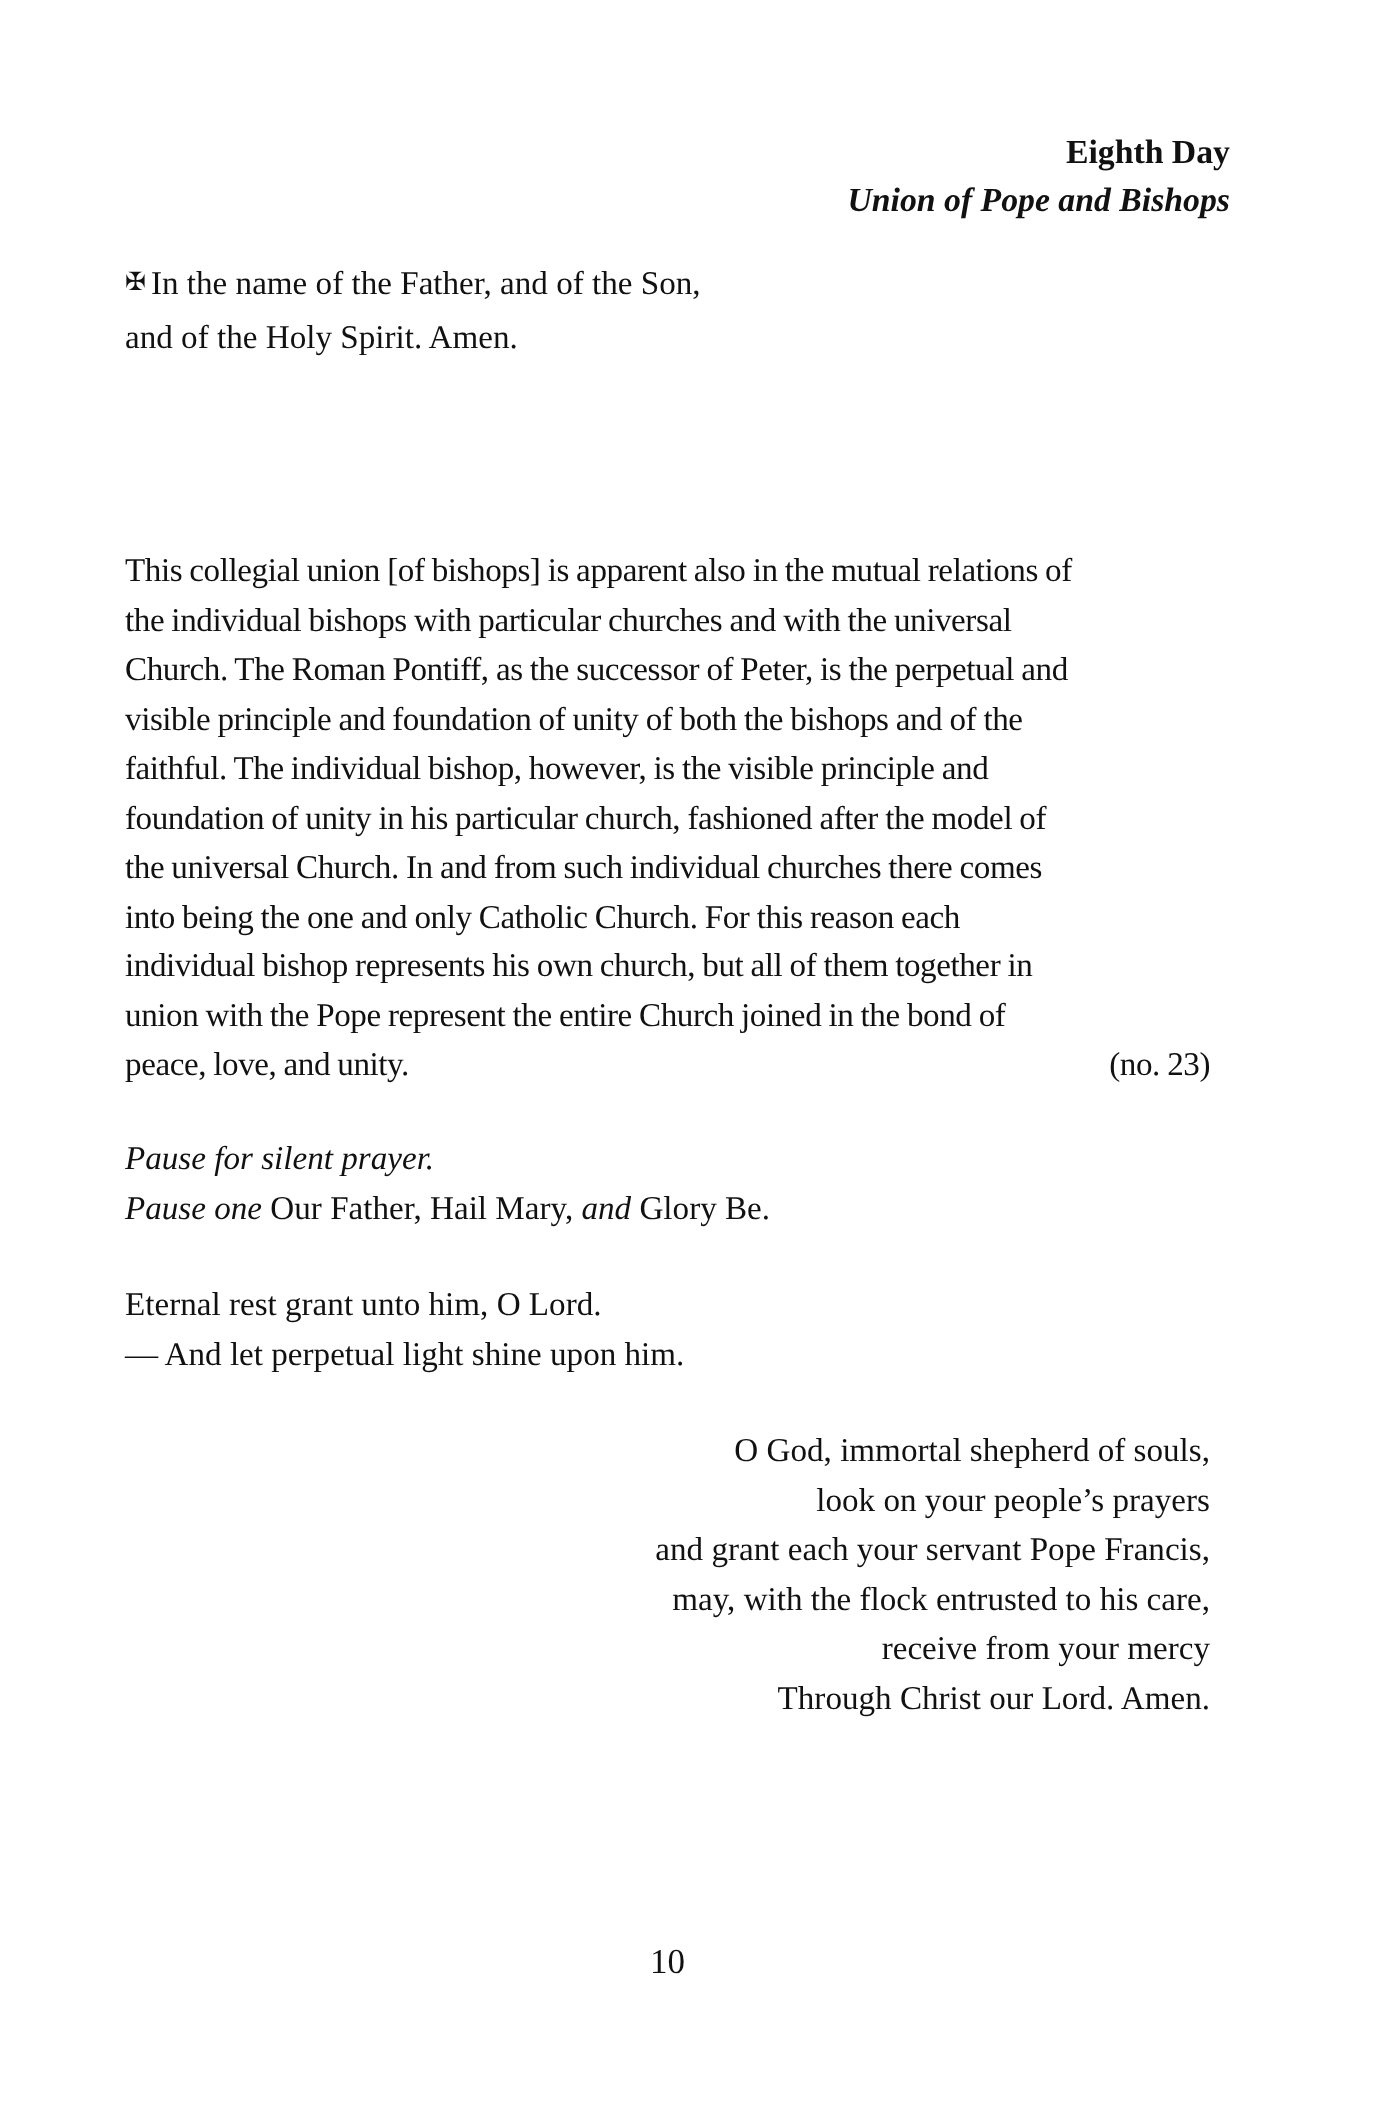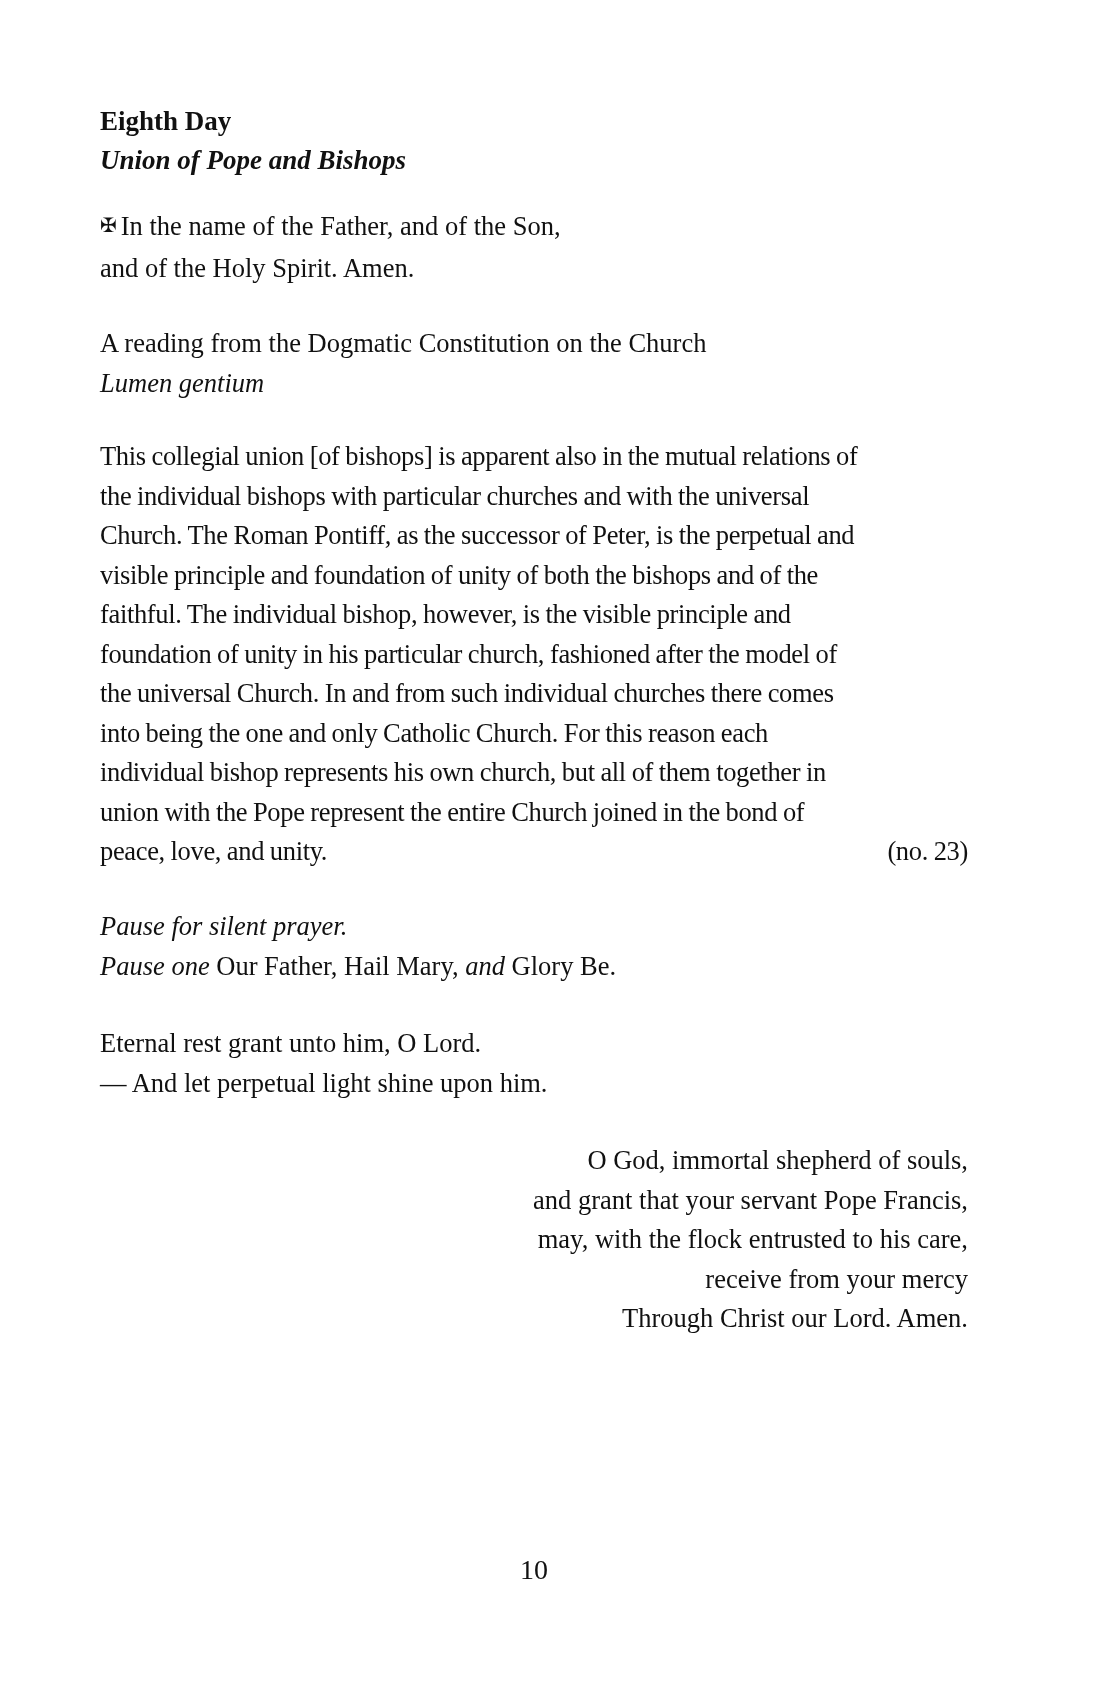--- a/index.html
+++ b/index.html
@@ -18,23 +18,23 @@
     .page {
       position: absolute;
       left: 100px;
       top: 0;
       width: 868px;
       height: 1700px;
     }
     .heading {
       position: absolute;
       top: 102px;
-      left: 0;
+      left: 16px;
       width: 868px;
-      text-align: left;
+      text-align: right;
       font-size: 27px;
       line-height: 39px;
     }
     .heading .title {
       font-weight: bold;
       display: block;
     }
     .heading .subtitle {
       font-weight: bold;
       font-style: italic;
@@ -83,24 +83,20 @@
   <div class="heading">
     <span class="title">Eighth Day</span>
     <span class="subtitle">Union of Pope and Bishops</span>
   </div>
 
   <div class="block" style="top: 207px;">
     <span class="line"><span class="cross">✠</span><span>In the name of the Father, and of the Son,</span></span>
     <span class="line">and of the Holy Spirit. Amen.</span>
   </div>
 
-  <div class="block" style="top: 324px;">
-    <span class="line">A reading from the Dogmatic Constitution on the Church</span>
-    <span class="line italic">Lumen gentium</span>
-  </div>
 
   <div class="block reading" style="top: 437px;">
     <span class="line">This collegial union [of bishops] is apparent also in the mutual relations of</span>
     <span class="line">the individual bishops with particular churches and with the universal</span>
     <span class="line">Church. The Roman Pontiff, as the successor of Peter, is the perpetual and</span>
     <span class="line">visible principle and foundation of unity of both the bishops and of the</span>
     <span class="line">faithful. The individual bishop, however, is the visible principle and</span>
     <span class="line">foundation of unity in his particular church, fashioned after the model of</span>
     <span class="line">the universal Church. In and from such individual churches there comes</span>
     <span class="line">into being the one and only Catholic Church. For this reason each</span>
@@ -117,21 +113,22 @@
     <span class="line"><span class="italic">Pause one</span> <span>Our Father, Hail Mary,</span> <span class="italic">and</span> <span>Glory Be.</span></span>
   </div>
 
   <div class="block" style="top: 1024px;">
     <span class="line">Eternal rest grant unto him, O Lord.</span>
     <span class="line">— And let perpetual light shine upon him.</span>
   </div>
 
   <div class="block" style="top: 1141px; text-align: right;">
     <span class="line">O God, immortal shepherd of souls,</span>
-    <span class="line">and grant that your servant Pope Francis,</span>
+    <span class="line">look on your people’s prayers</span>
+    <span class="line">and grant each your servant Pope Francis,</span>
     <span class="line">may, with the flock entrusted to his care,</span>
     <span class="line">receive from your mercy</span>
     <span class="line">Through Christ our Lord. Amen.</span>
   </div>
 
   <div class="page-number">10</div>
 
 </div>
 
 </body></html>

